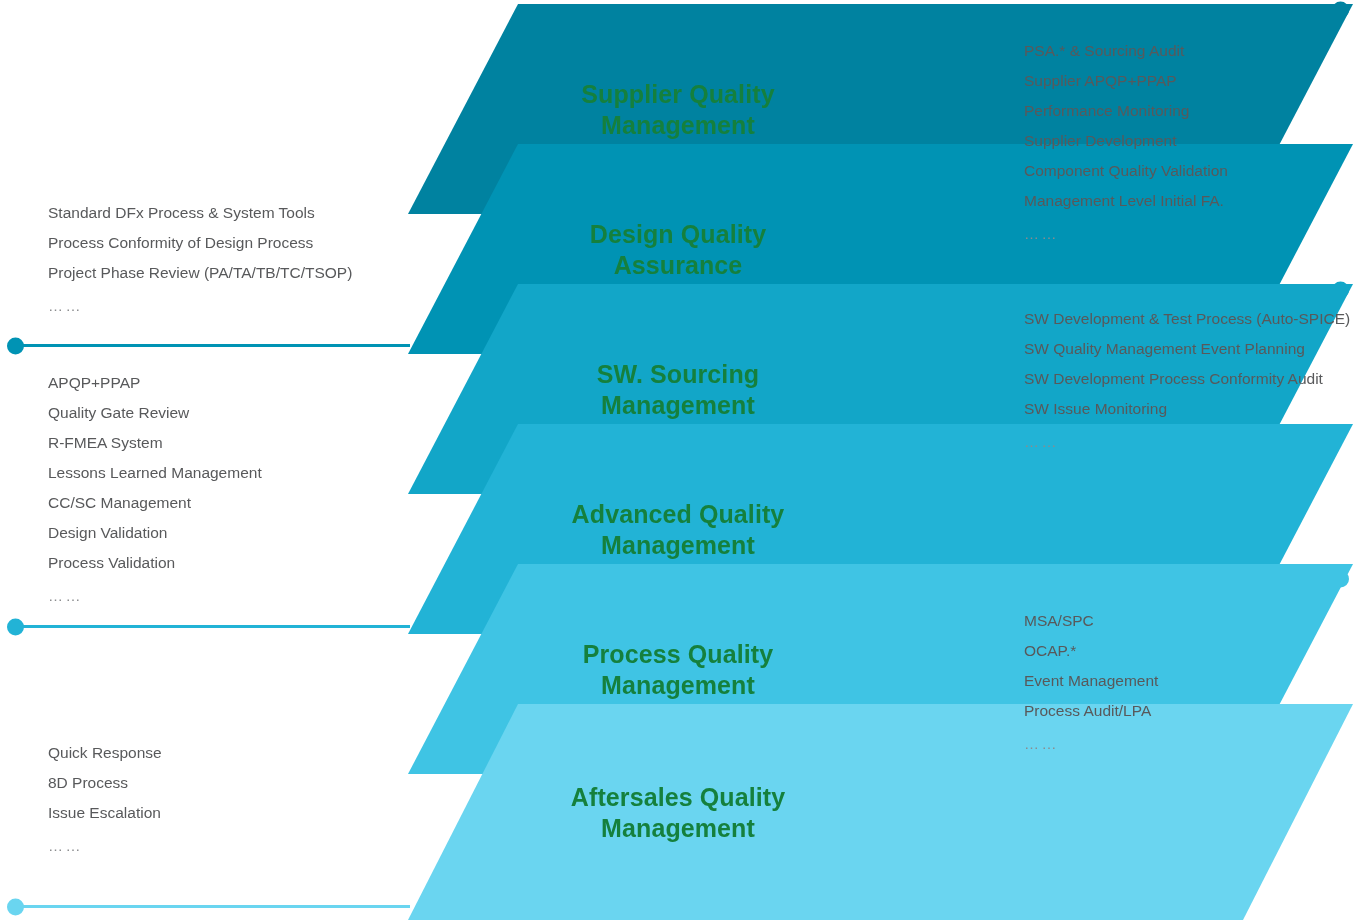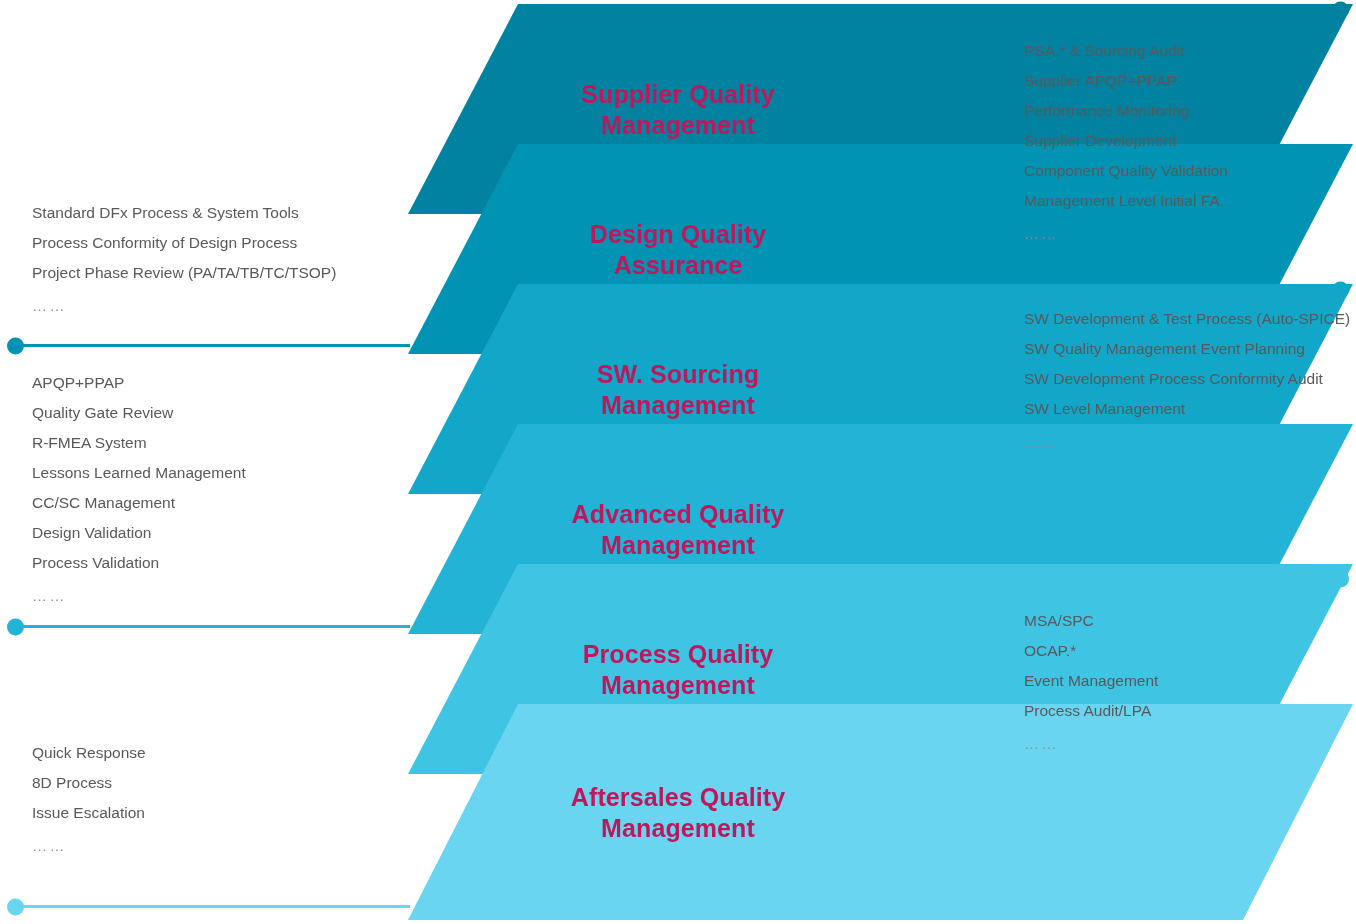--- a/index.html
+++ b/index.html
@@ -58,21 +58,21 @@
     width: 100%;
     height: 100%;
   }
   .band .title {
     position: absolute;
     left: 520px;
     width: 316px;
     top: 50%;
     transform: translateY(-50%);
     text-align: center;
-    color: #be185d;
+    color: #15803d;
     font-size: 25px;
     font-weight: bold;
     line-height: 1.22;
     letter-spacing: 0.1px;
     white-space: pre-line;
     pointer-events: none;
   }
 
   
   .notes {
@@ -82,21 +82,21 @@
     line-height: 30px;
     white-space: nowrap;
   }
   .notes .note-item { display: block; }
   .notes .note-item.ellipsis {
     color: #8b8c8e;
     letter-spacing: 2.5px;
     font-size: 15px;
     padding-top: 3px;
   }
-  .notes.left  { left: 32px; }
+  .notes.left  { left: 48px; }
   .notes.right { left: 1017px; margin-left: 7px; }
 </style>
 </head>
 <body>
 
 <div id="stage">
 
   <div id="connector-layer">
       <div class="connector right" style="left: 947px; top: 8px; width: 401px;">
         <div class="line" style="background: rgb(0, 130, 160);"></div>
@@ -182,21 +182,21 @@
       <div class="notes left" style="top: 198px; z-index: 50; color: rgb(88, 89, 91);">
         <span class="note-item">Standard DFx Process &amp; System Tools</span>
         <span class="note-item">Process Conformity of Design Process</span>
         <span class="note-item">Project Phase Review (PA/TA/TB/TC/TSOP)</span>
         <span class="note-item ellipsis">……</span>
       </div>
       <div class="notes right" style="top: 304px; left: 1017px; z-index: 50; color: rgb(88, 89, 91);">
         <span class="note-item">SW Development &amp; Test Process (Auto-SPICE)</span>
         <span class="note-item">SW Quality Management Event Planning</span>
         <span class="note-item">SW Development Process Conformity Audit</span>
-        <span class="note-item">SW Level Management</span>
+        <span class="note-item">SW Issue Monitoring</span>
         <span class="note-item ellipsis">……</span>
       </div>
       <div class="notes left" style="top: 368px; z-index: 50; color: rgb(88, 89, 91);">
         <span class="note-item">APQP+PPAP</span>
         <span class="note-item">Quality Gate Review</span>
         <span class="note-item">R-FMEA System</span>
         <span class="note-item">Lessons Learned Management</span>
         <span class="note-item">CC/SC Management</span>
         <span class="note-item">Design Validation</span>
         <span class="note-item">Process Validation</span>

